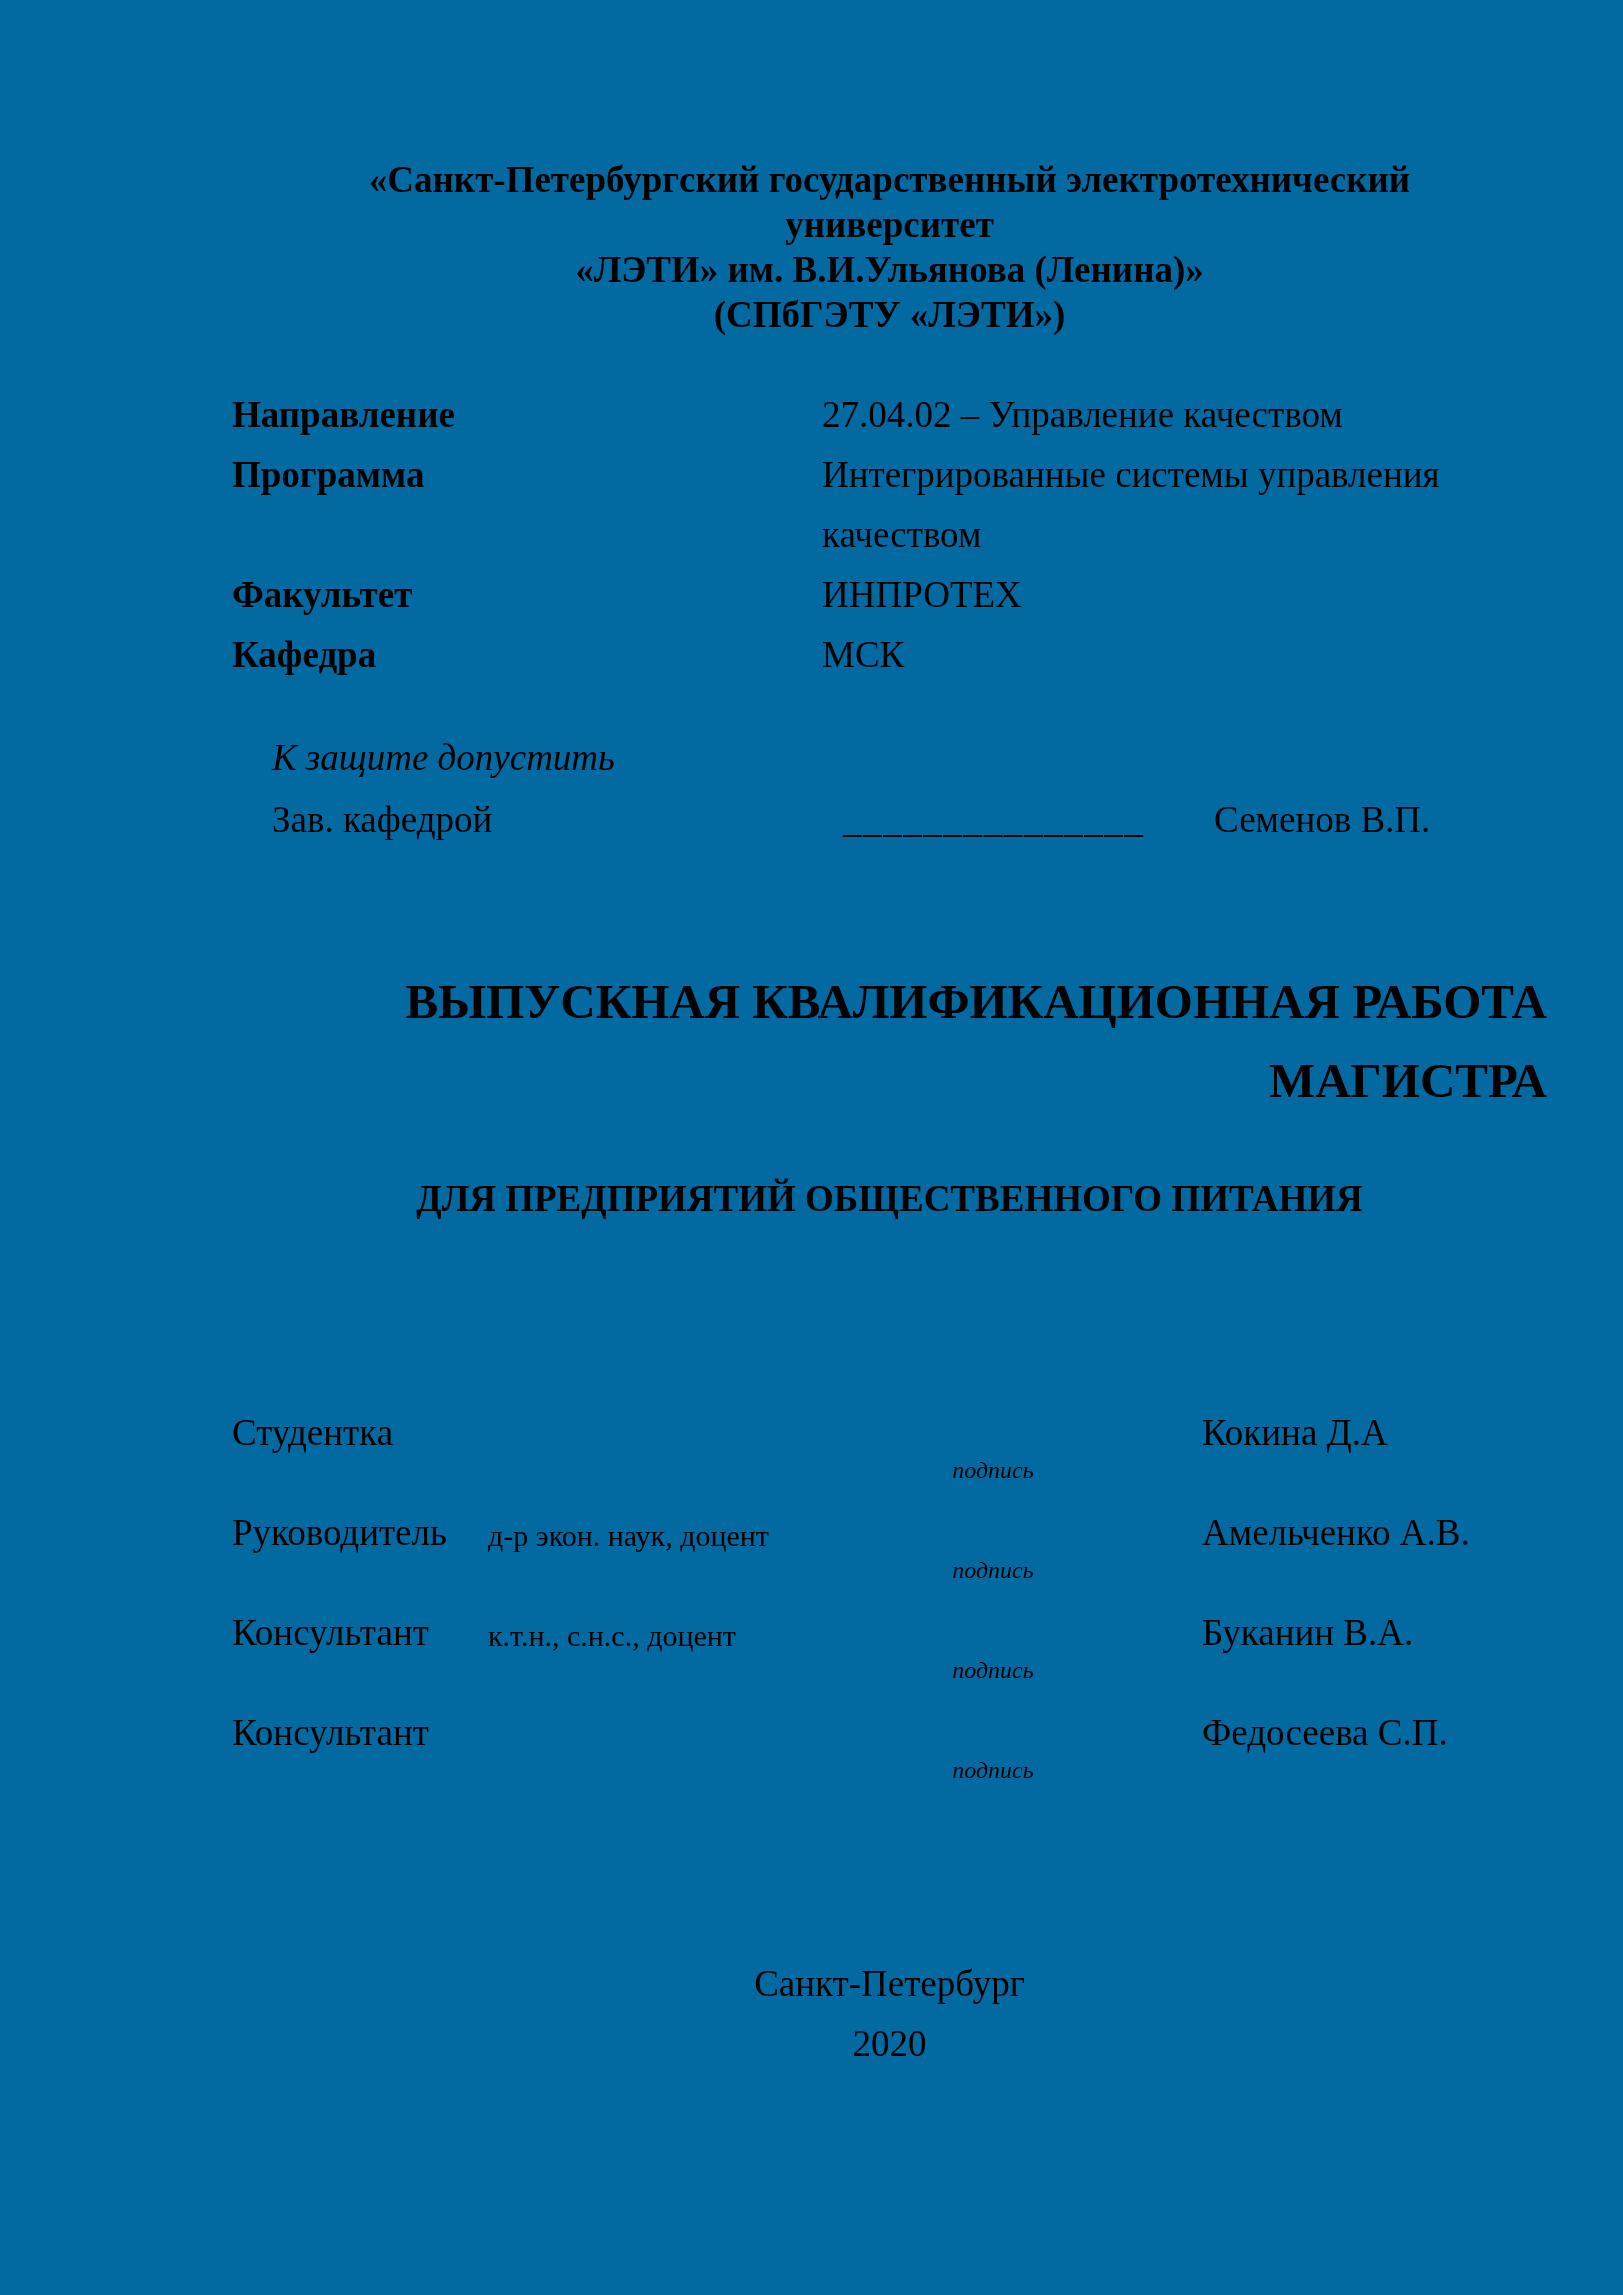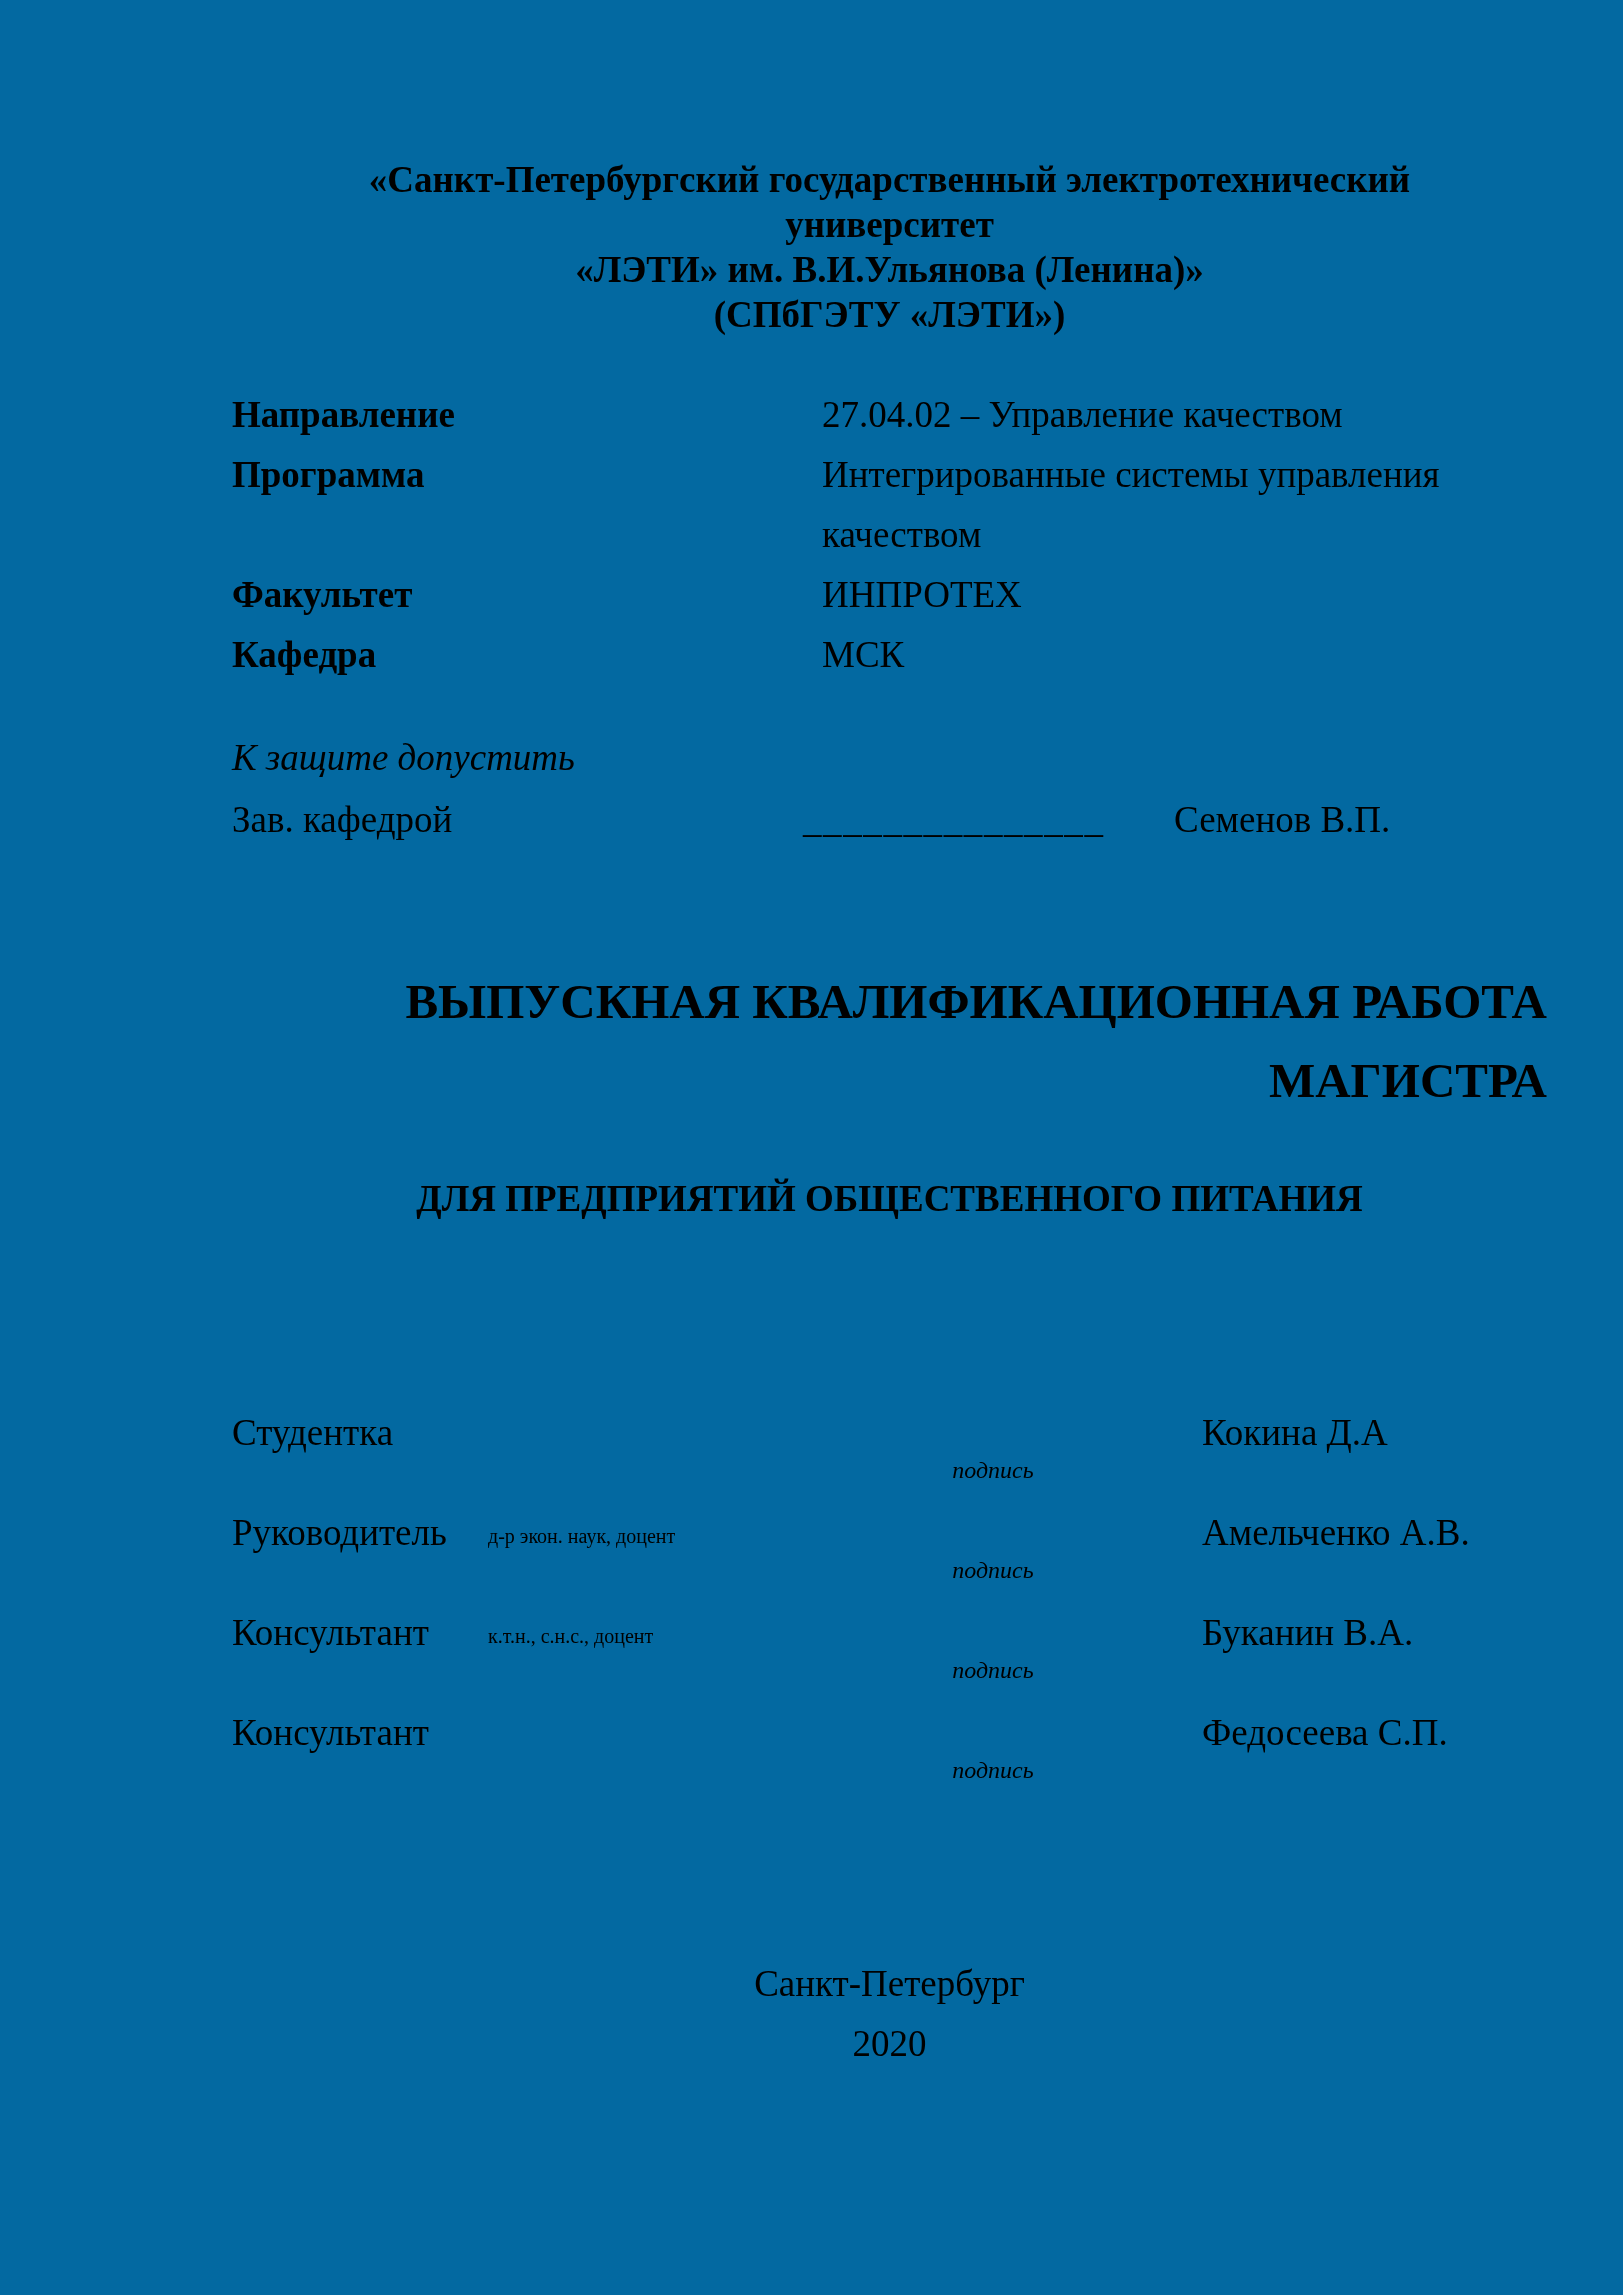--- a/index.html
+++ b/index.html
@@ -43,20 +43,21 @@
     width: 573px;
     font-weight: bold;
   }
   .req-value { width: 691px; }
 
   
   .admission {
     top: 727px;
     font-size: 37px;
     line-height: 62px;
+    margin-left: 40px;
   }
   .permit-line { font-style: italic; }
   .head-row { position: relative; }
   .signature-blank {
     position: absolute;
     left: 571px;
     letter-spacing: 1.6px;
   }
   .head-name {
     position: absolute;
@@ -97,21 +98,21 @@
   .sig-role {
     position: absolute;
     left: 0;
     top: 0;
     line-height: 44px;
   }
   .sig-qual {
     position: absolute;
     left: 256px;
     top: 3.1px;
-    font-size: 20px;
+    font-size: 30px;
     line-height: 44px;
   }
   .sig-caption {
     position: absolute;
     left: 667px;
     top: 44px;
     width: 188px;
     text-align: center;
     font-size: 24px;
     font-style: italic;

